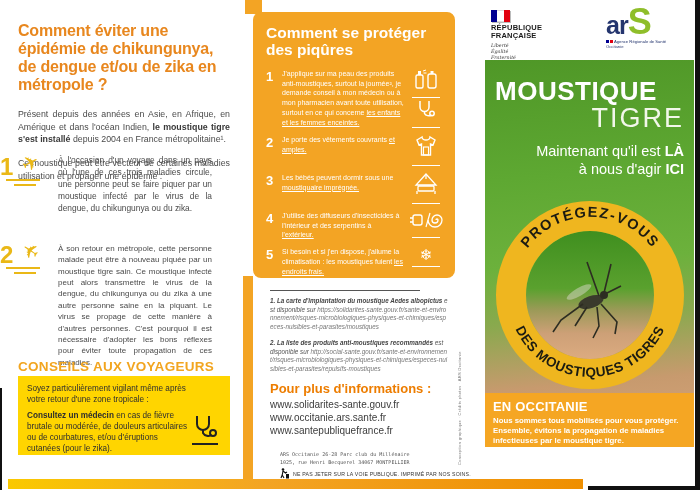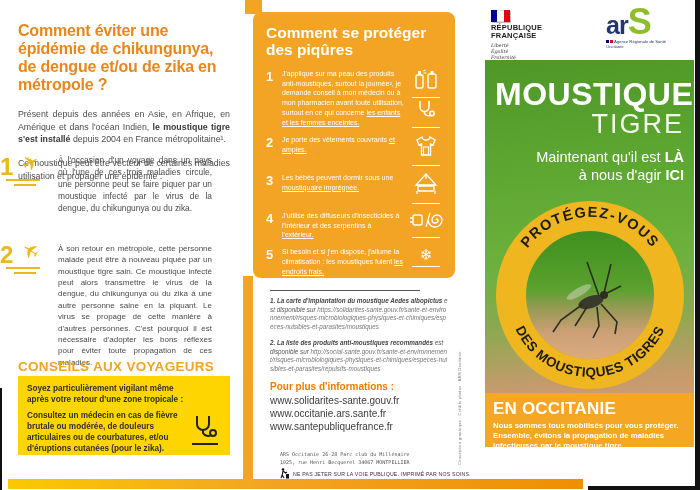--- a/index.html
+++ b/index.html
@@ -23,21 +23,21 @@
   .step-num { color:#eab817; font-size:24px; font-weight:bold; line-height:1; }
   .plane { position:absolute; left:22px; top:-4px; color:#eab817; font-size:20px; }
   .plane-up { transform:rotate(-28deg); }
   .plane-down { transform:rotate(34deg) scaleX(-1); }
   .runway { position:absolute; left:6px; top:24px; width:34px; height:2px; background:#eab817; }
   .runway2 { position:absolute; left:14px; top:29px; width:22px; height:2px; background:#eab817; }
   .step-text { flex:1; color:#4a4a4a; font-size:8.4px; line-height:1.42; text-align:justify; }
   #advice-title { position:absolute; left:18px; top:359px; color:#f2a51f; font-size:13.5px; font-weight:bold; letter-spacing:0.3px; }
   #advice-box { position:absolute; left:18px; top:376px; width:212px; height:79px; background:#ffd500; padding:7px 8px 6px 9px; display:flex; }
   .advice-text { flex:1; color:#2e2e2e; font-size:8.2px; line-height:1.35; }
-  .advice-text p { margin-bottom:5px;font-weight:bold; }
+  .advice-text p { margin-bottom:5px; }
   .steth-col { width:34px; flex:0 0 34px; display:flex; flex-direction:column; align-items:center; justify-content:flex-end; padding-bottom:4px; }
   .steth-col .under { width:26px; height:2px; background:#222; margin-top:3px; }
 
   
   #mid-tab { position:absolute; left:245px; top:0; width:17px; height:14px; background:#f3a424; }
   #mid-panel { position:absolute; left:253px; top:12px; width:202px; height:266px; background:#f3a424; border-radius:8px; padding:12px 12px 6px 13px; }
   .mp-title { color:#fff; font-size:15.5px; font-weight:600; line-height:1.12; margin-bottom:10px; }
   .mp-item { display:flex; margin-bottom:7px; }
   .mp-num { width:16px; flex:0 0 16px; color:#fff; font-size:13px; font-weight:bold; }
   .mp-text { flex:1; color:#fff; font-size:7px; line-height:1.4; padding-right:5px; }
@@ -47,21 +47,21 @@
   .snow { color:#fff; font-size:15px; line-height:1; }
   #mid-strip { position:absolute; left:243px; top:276px; width:10px; height:203px; background:#f3a424; }
   #bottom-bar { position:absolute; left:8px; top:479px; width:575px; height:10px; background:linear-gradient(90deg,#fac900,#f3a424 45%,#ef8f00); }
 
   
   #footnotes { position:absolute; left:270px; top:290px; width:178px; }
   .fn-rule { width:150px; height:1px; background:#555; margin-bottom:6px; }
   .fn { font-size:6.3px; line-height:1.35; color:#555; font-style:italic; margin-bottom:8px; word-break:break-all; }
   .fn b { color:#444; }
   .fn .url { color:#777; }
-  #more-info-title { color:#ed7d00; font-size:10px; font-weight:bold; margin-bottom:2px; }
+  #more-info-title { color:#ed7d00; font-size:13px; font-weight:bold; margin-bottom:2px; }
   .www { font-size:10px; color:#3c3c3c; line-height:1.32; font-style:normal; }
   #address { position:absolute; left:280px; top:451px; width:190px; font-family:"DejaVu Sans Mono", monospace; font-size:5px; line-height:1.5; color:#555; }
   #notice-row { position:absolute; left:280px; top:468px; display:flex; align-items:center; gap:4px; }
   #notice-row span { font-size:5.2px; color:#333; letter-spacing:0.2px; }
 
   
   #credits { position:absolute; left:457px; top:285px; height:180px; writing-mode:vertical-rl; transform:rotate(180deg); font-size:4px; color:#777; line-height:1.5; letter-spacing:0.3px; }
 
   
   #logo-band { position:absolute; left:485px; top:0; width:209px; height:60px; background:#fff; }
@@ -74,27 +74,27 @@
   #ars-logo { position:absolute; right:8px; top:8px; width:80px; }
   .ars-ar { font-size:25px; font-weight:bold; color:#24356e; letter-spacing:-1px; line-height:0.9; }
   .ars-s { font-size:36px; font-weight:600; color:#8fbe2a; line-height:0.8; }
   .ars-tag { font-size:4.2px; color:#24356e; line-height:1.3; margin-top:1px; }
   .ars-tag .sq { display:inline-block; width:3px; height:3px; margin-right:1px; }
   .sq-b { background:#000091; } .sq-r { background:#e1000f; }
 
   #green-panel { position:absolute; left:485px; top:60px; width:209px; height:387px;
     background:linear-gradient(175deg,#4f9727 0%, #5ea832 30%, #6cb13c 52%, #8aa94e 66%, #c79a6e 82%, #d8a67c 100%); }
   .gp-head { position:absolute; left:0; top:18px; width:100%; padding:0 10px; text-align:right; }
-  .gp-h1 { color:#fff; font-size:32px; font-weight:800; letter-spacing:0.5px; line-height:1.0; text-align:left; }
+  .gp-h1 { color:#fff; font-size:26px; font-weight:800; letter-spacing:0.5px; line-height:1.0; text-align:left; }
   .gp-h2 { color:#f2f7ea; font-size:27px; font-weight:300; letter-spacing:2px; line-height:1.05; }
   .gp-sub { color:#fff; font-size:14.5px; font-weight:300; line-height:1.25; margin-top:10px; }
   .gp-sub b { font-weight:800; }
   #badge { position:absolute; left:10px; top:140px; }
   #occitanie-box { position:absolute; left:0; top:333px; width:209px; height:54px; background:#f5a623; padding:6px 8px; }
-  .oc-title { color:#fff; font-size:17px; font-weight:600; letter-spacing:0.2px; margin-bottom:2px; }
+  .oc-title { color:#fff; font-size:13px; font-weight:600; letter-spacing:0.2px; margin-bottom:2px; }
   .oc-body { color:#fff; font-size:7.8px; font-weight:bold; line-height:1.3; }
 
   svg text { font-family:"Liberation Sans", sans-serif; }
 </style>
 </head>
 <body>
 
 <div id="page">
 
   <div id="left-panel">

